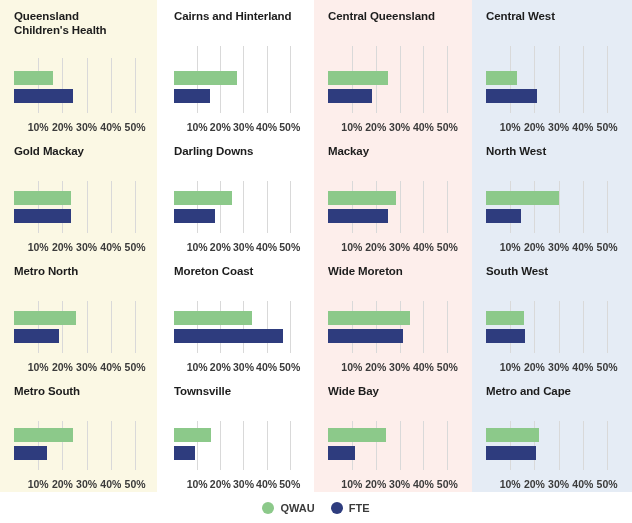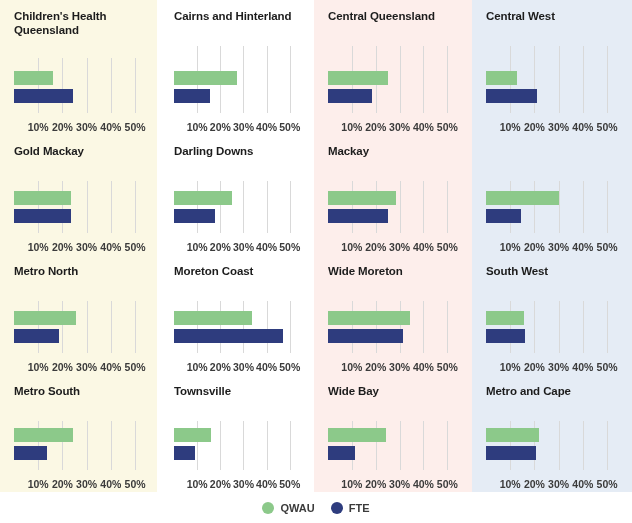--- a/index.html
+++ b/index.html
@@ -141,22 +141,22 @@
 <body>
 
 <div class="col-band band-1"></div>
 <div class="col-band band-2"></div>
 <div class="col-band band-3"></div>
 <div class="col-band band-4"></div>
 
 <div id="grid">
     <div class="panel two-line">
       <div class="panel-title">
+        <div>Queensland</div>
         <div>Children's Health</div>
-        <div>Queensland</div>
       </div>
       <div class="plot">
         <div class="gridlines">
           <div class="gridline" style="left: 17.5439%;"></div>
           <div class="gridline" style="left: 35.0877%;"></div>
           <div class="gridline" style="left: 52.6316%;"></div>
           <div class="gridline" style="left: 70.1754%;"></div>
           <div class="gridline" style="left: 87.7193%;"></div>
         </div>
         <div class="bars">
@@ -316,20 +316,23 @@
       </div>
       <div class="axis">
         <span class="tick-label" style="left: 17.5439%;">10%</span>
         <span class="tick-label" style="left: 35.0877%;">20%</span>
         <span class="tick-label" style="left: 52.6316%;">30%</span>
         <span class="tick-label" style="left: 70.1754%;">40%</span>
         <span class="tick-label" style="left: 87.7193%;">50%</span>
       </div>
     </div>
     <div class="panel">
+      <div class="panel-title">
+        <div>North West</div>
+      </div>
       <div class="plot">
         <div class="gridlines">
           <div class="gridline" style="left: 17.5439%;"></div>
           <div class="gridline" style="left: 35.0877%;"></div>
           <div class="gridline" style="left: 52.6316%;"></div>
           <div class="gridline" style="left: 70.1754%;"></div>
           <div class="gridline" style="left: 87.7193%;"></div>
         </div>
         <div class="bars">
           <div class="bar qwau" style="width: 52.6316%; background: rgb(140, 201, 138);"></div>

